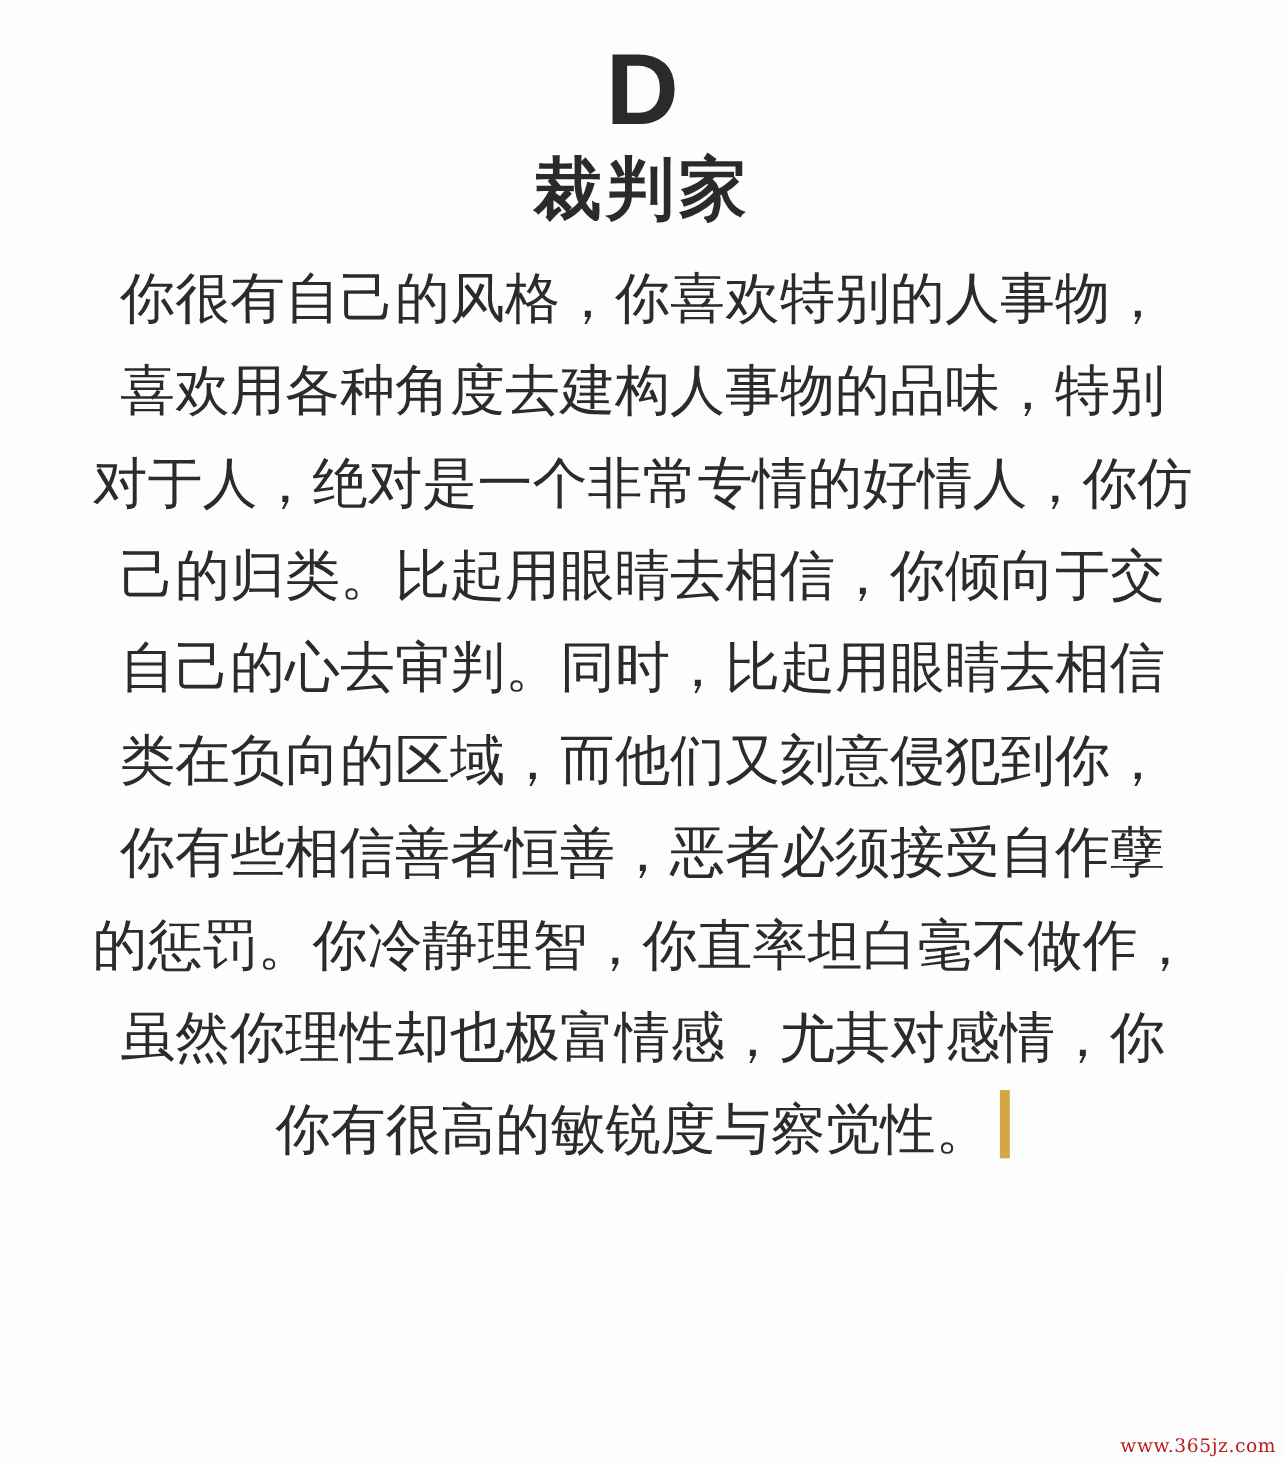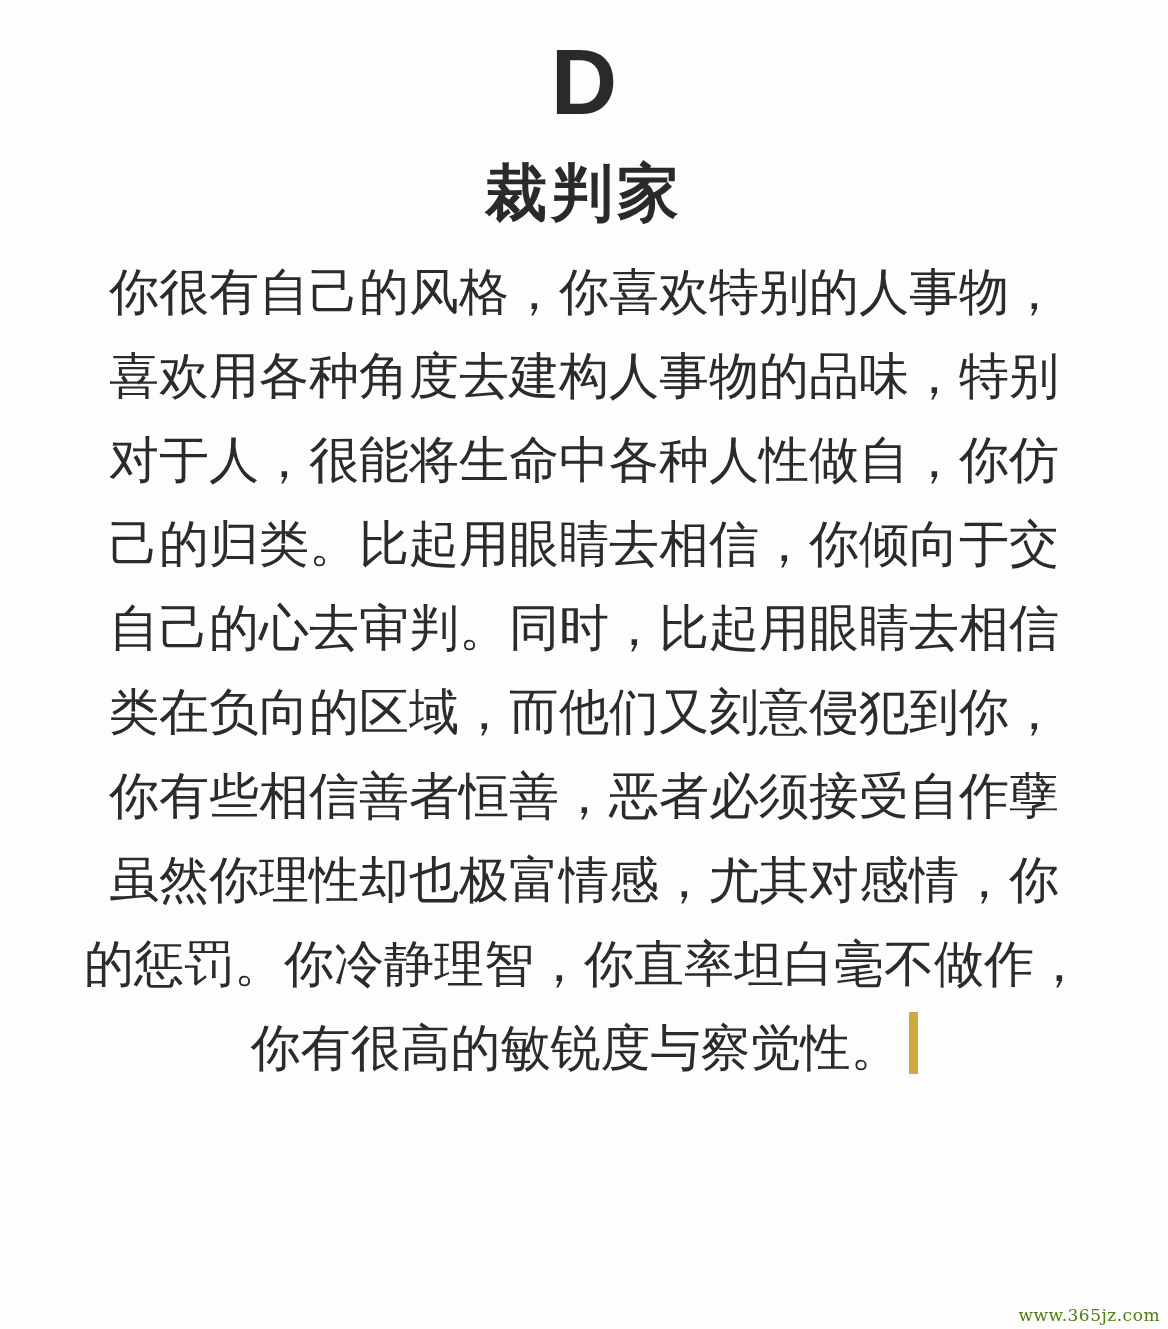--- a/index.html
+++ b/index.html
@@ -19,21 +19,21 @@
   }
   .grade-letter {
     padding-top: 36px;
     text-align: center;
     font-size: 92px;
     font-weight: 600;
     line-height: 1;
     color: #2a2a2a;
   }
   .page-title {
-    margin-top: 34px;
+    margin-top: 14px;
     text-align: center;
     font-size: 62px;
     font-weight: 600;
     line-height: 1;
     color: #2a2a2a;
     letter-spacing: 4px;
   }
   .body-text {
     margin-top: 30px;
     font-family: Liberation Mono, monospace;
@@ -55,40 +55,40 @@
     background: #d2a940;
     vertical-align: -9px;
   }
   .watermark {
     position: absolute;
     right: 8px;
     bottom: 4px;
     font-family: "DejaVu Serif", "Liberation Serif", serif;
     font-size: 17px;
     letter-spacing: 0.5px;
-    color: #4d7c0f;
+    color: #b91c1c;
   }
 </style>
 </head>
 <body>
 
 <div class="page">
 
   <div class="grade-letter">D</div>
 
   <div class="page-title">裁判家</div>
 
   <div class="body-text">
     <div class="text-line">你很有自己的风格，你喜欢特别的人事物，</div>
     <div class="text-line">喜欢用各种角度去建构人事物的品味，特别</div>
-    <div class="text-line">对于人，很能将生命中各种人性做自，你仿</div>
+    <div class="text-line">对于人，绝对是一个非常专情的好情人，你仿</div>
     <div class="text-line">己的归类。比起用眼睛去相信，你倾向于交</div>
     <div class="text-line">自己的心去审判。同时，比起用眼睛去相信</div>
     <div class="text-line">类在负向的区域，而他们又刻意侵犯到你，</div>
     <div class="text-line">你有些相信善者恒善，恶者必须接受自作孽</div>
+    <div class="text-line">的惩罚。你冷静理智，你直率坦白毫不做作，</div>
     <div class="text-line">虽然你理性却也极富情感，尤其对感情，你</div>
-    <div class="text-line">的惩罚。你冷静理智，你直率坦白毫不做作，</div>
     <div class="text-line"><span>你有很高的敏锐度与察觉性。</span><span class="caret"></span></div>
   </div>
 
   <div class="watermark">www.365jz.com</div>
 
 </div>
 
 </body></html>

